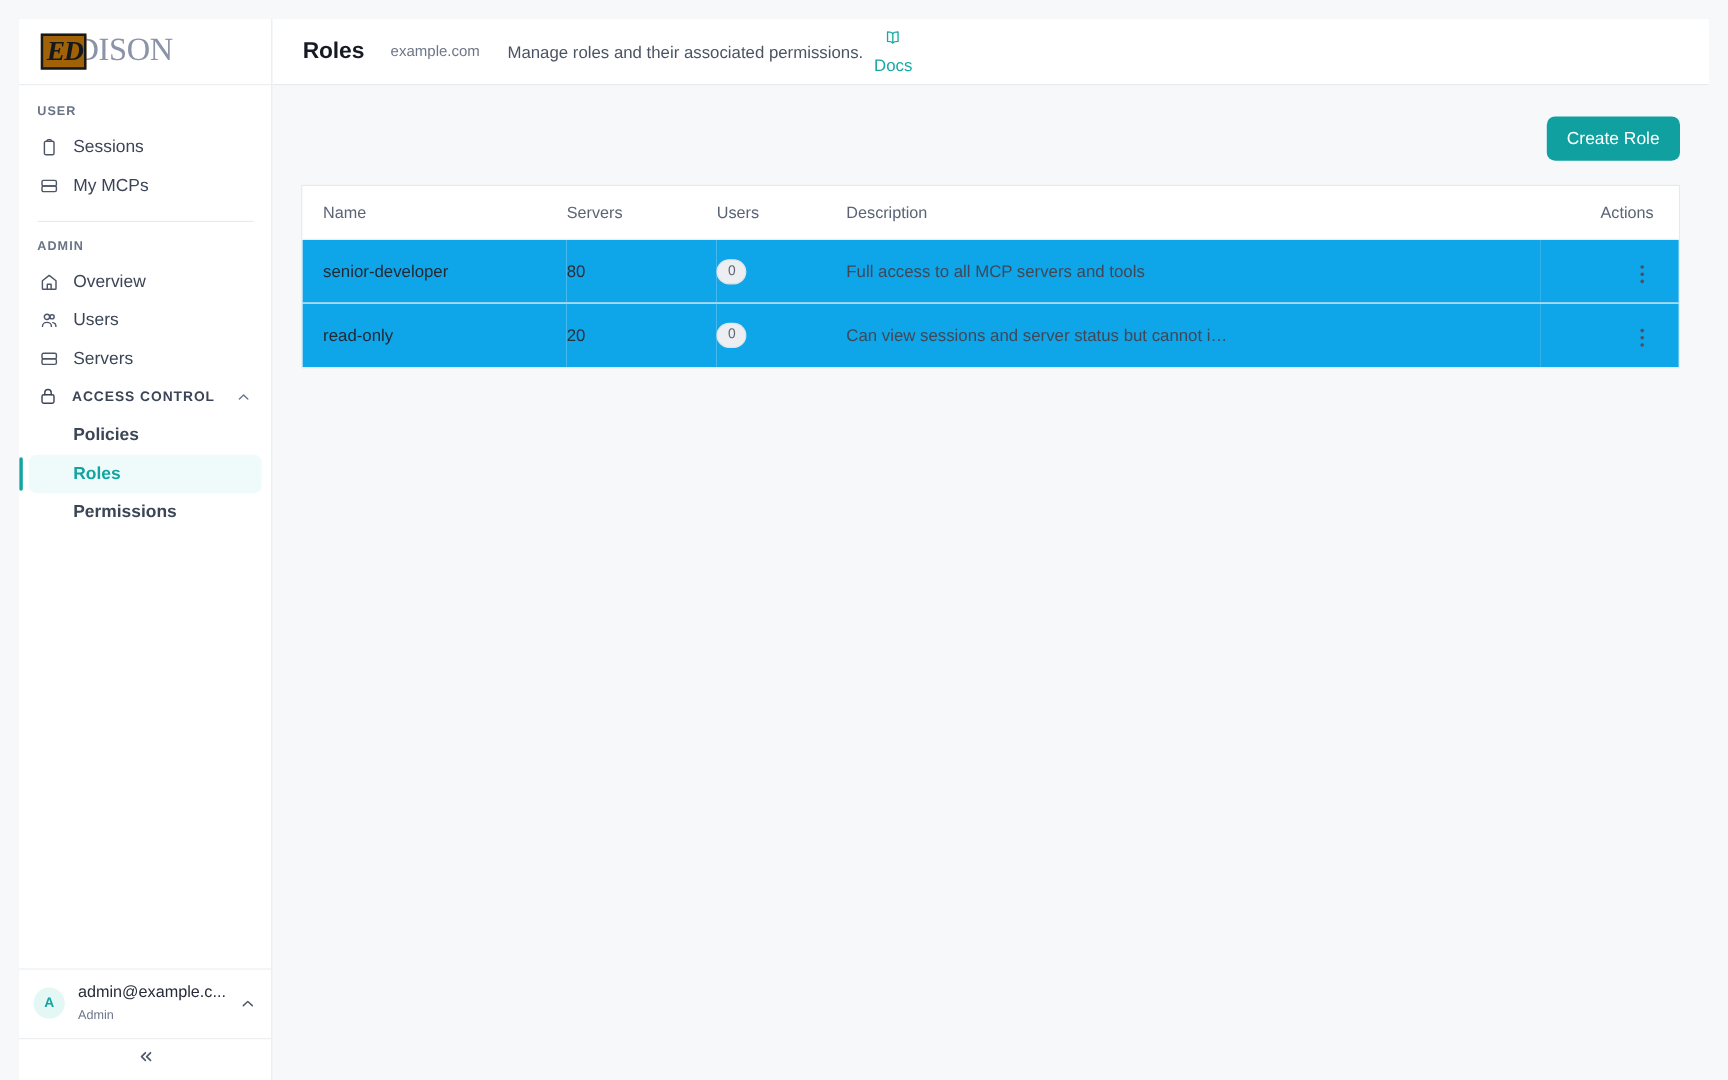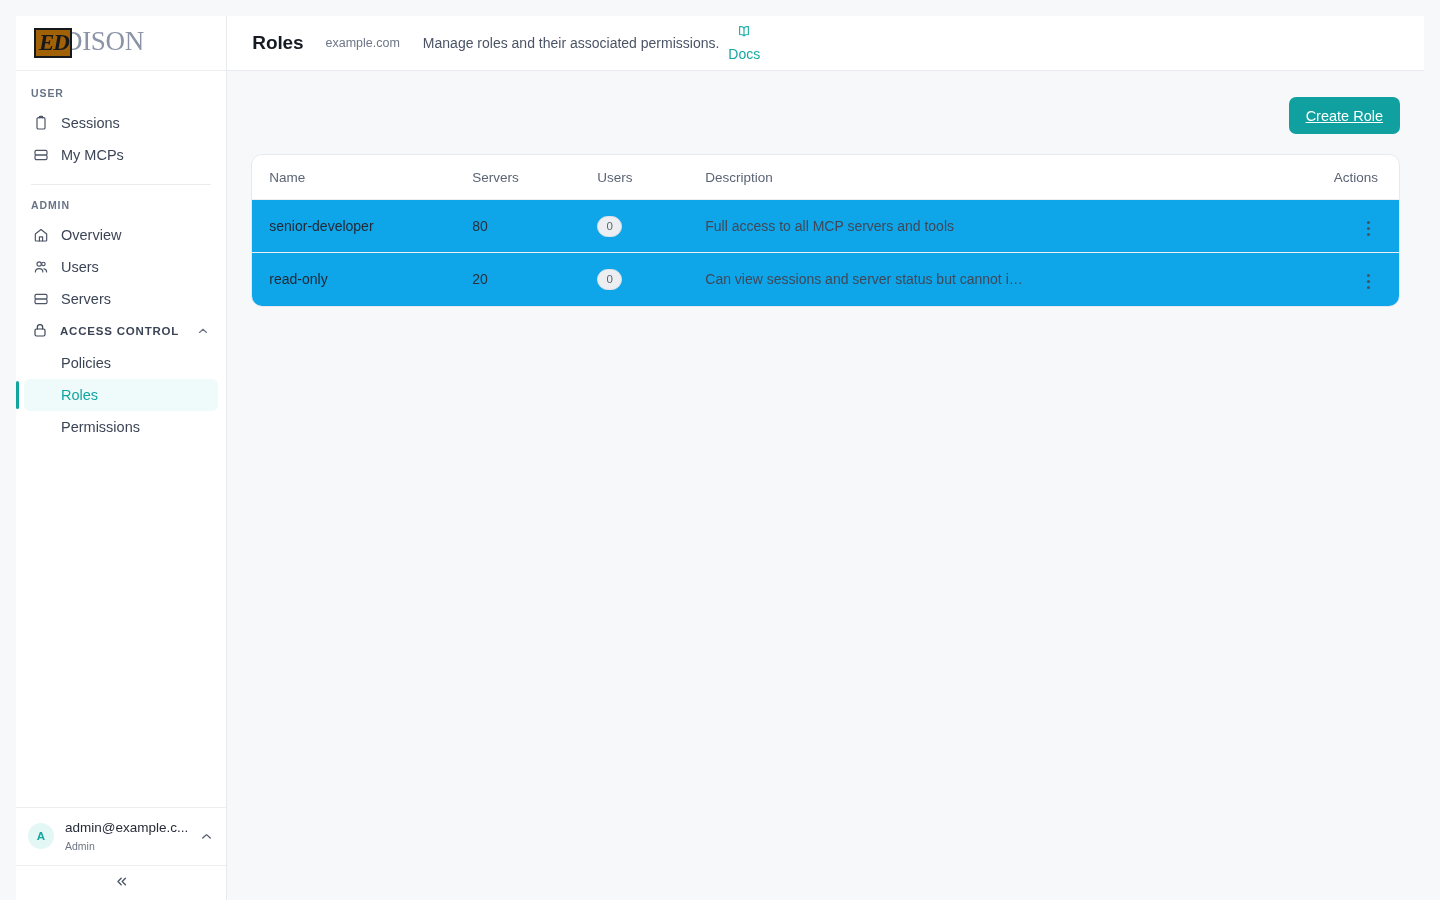--- a/index.html
+++ b/index.html
@@ -137,20 +137,21 @@
     position: relative;
     display: flex;
     align-items: center;
     height: 32px;
     margin: 0 8px 0 8px;
     padding: 0 8px 0 37px;
     border-radius: 6px;
     color: #3c4556;
     font-size: 14.5px;
     cursor: pointer;
+    font-weight: bold;
   }
   .nav-sub-item.active {
     background: #eefbfa;
     color: #12a5a0;
   }
   .nav-sub-item.active::before {
     content: "";
     position: absolute;
     left: -8px;
     top: 2px;
@@ -270,28 +271,27 @@
   .btn-primary {
     background: #10a0a0;
     color: #ffffff;
     font-size: 14.5px;
     border: none;
     border-radius: 7px;
     padding: 0 17px;
     height: 37px;
     cursor: pointer;
     font-family: "Liberation Sans", sans-serif;
-    text-decoration: underline;
   }
 
   
   .card {
     background: #fbfcfd;
     border: 1px solid #e7e9ee;
-    border-radius: 11px;
+    border-radius: 1px;
     overflow: hidden;
   }
   table { width: 100%; border-collapse: collapse; table-layout: fixed; }
   thead th {
     background: #ffffff;
     text-align: left;
     font-size: 13.5px;
     font-weight: 400;
     color: #5b6475;
     padding: 15px 0 14px 0;

